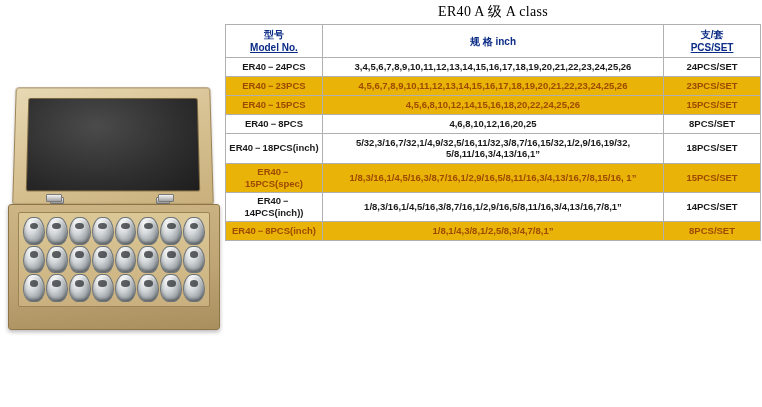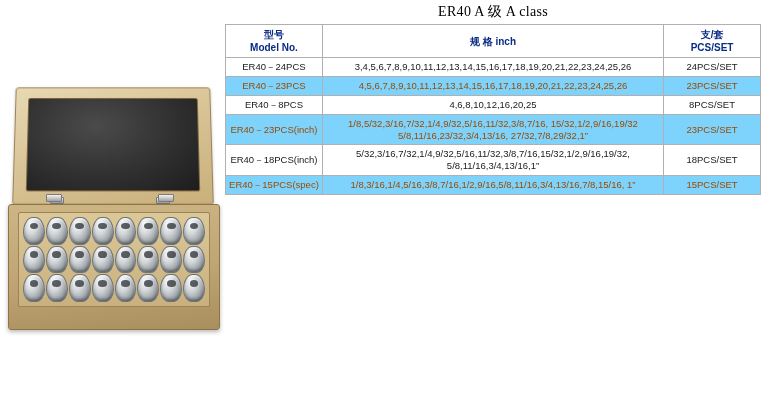--- a/index.html
+++ b/index.html
@@ -156,33 +156,34 @@
   col.c2 { width: 338px; }
   col.c3 { width: 96px; }
   th, td {
     border: 1px solid #b0b0b0;
     font-size: 9.5px;
     text-align: center;
     vertical-align: middle;
     padding: 2px 3px;
     line-height: 1.25;
     color: #1a1a1a;
+    font-weight: bold;
   }
   thead th {
     font-weight: bold;
     color: #0a2b86;
     background: #ffffff;
     font-size: 10px;
     padding: 3px 2px;
     line-height: 1.3;
   }
   thead th .cn { display: block; }
-  thead th .en { display: block; }
+  thead th .en { display: block; text-decoration: underline; }
   tbody tr.odd td { background: #ffffff; }
-  tbody tr.even td { background: #7dd3fc; }
+  tbody tr.even td { background: #eab308; }
   tbody td.model {
     font-size: 9.5px;
     color: #1a1a1a;
     white-space: pre-line;
   }
   tbody tr.even td.model,
   tbody tr.even td.spec,
   tbody tr.even td.pcs { color: #9c4a00; }
   tbody td.pcs { font-size: 9.5px; }
   tbody td.spec { padding: 3px 4px; }
@@ -261,41 +262,50 @@
         <tr class="odd">
           <td class="model">ER40－24PCS</td>
           <td class="spec">3,4,5,6,7,8,9,10,11,12,13,14,15,16,17,18,19,20,21,22,23,24,25,26</td>
           <td class="pcs">24PCS/SET</td>
         </tr>
         <tr class="even">
           <td class="model">ER40－23PCS</td>
           <td class="spec">4,5,6,7,8,9,10,11,12,13,14,15,16,17,18,19,20,21,22,23,24,25,26</td>
           <td class="pcs">23PCS/SET</td>
         </tr>
+        <tr class="even">
+          <td class="model">ER40－15PCS</td>
+          <td class="spec">4,5,6,8,10,12,14,15,16,18,20,22,24,25,26</td>
+          <td class="pcs">15PCS/SET</td>
+        </tr>
         <tr class="odd">
           <td class="model">ER40－8PCS</td>
           <td class="spec">4,6,8,10,12,16,20,25</td>
           <td class="pcs">8PCS/SET</td>
-        </tr>
-        <tr class="even">
-          <td class="model">ER40－23PCS(inch)</td>
-          <td class="spec">1/8,5/32,3/16,7/32,1/4,9/32,5/16,11/32,3/8,7/16,
-15/32,1/2,9/16,19/32
-5/8,11/16,23/32,3/4,13/16, 27/32,7/8,29/32,1”</td>
-          <td class="pcs">23PCS/SET</td>
         </tr>
         <tr class="odd">
           <td class="model">ER40－18PCS(inch)</td>
           <td class="spec">5/32,3/16,7/32,1/4,9/32,5/16,11/32,3/8,7/16,15/32,1/2,9/16,19/32,
 5/8,11/16,3/4,13/16,1”</td>
           <td class="pcs">18PCS/SET</td>
         </tr>
         <tr class="even">
           <td class="model">ER40－15PCS(spec)</td>
           <td class="spec">1/8,3/16,1/4,5/16,3/8,7/16,1/2,9/16,5/8,11/16,3/4,13/16,7/8,15/16,
 1”</td>
           <td class="pcs">15PCS/SET</td>
         </tr>
+        <tr class="odd">
+          <td class="model">ER40－
+14PCS(inch))</td>
+          <td class="spec">1/8,3/16,1/4,5/16,3/8,7/16,1/2,9/16,5/8,11/16,3/4,13/16,7/8,1”</td>
+          <td class="pcs">14PCS/SET</td>
+        </tr>
+        <tr class="even">
+          <td class="model">ER40－8PCS(inch)</td>
+          <td class="spec">1/8,1/4,3/8,1/2,5/8,3/4,7/8,1”</td>
+          <td class="pcs">8PCS/SET</td>
+        </tr>
       </tbody>
     </table>
   </div>
 
 </div>
 
 </body></html>

